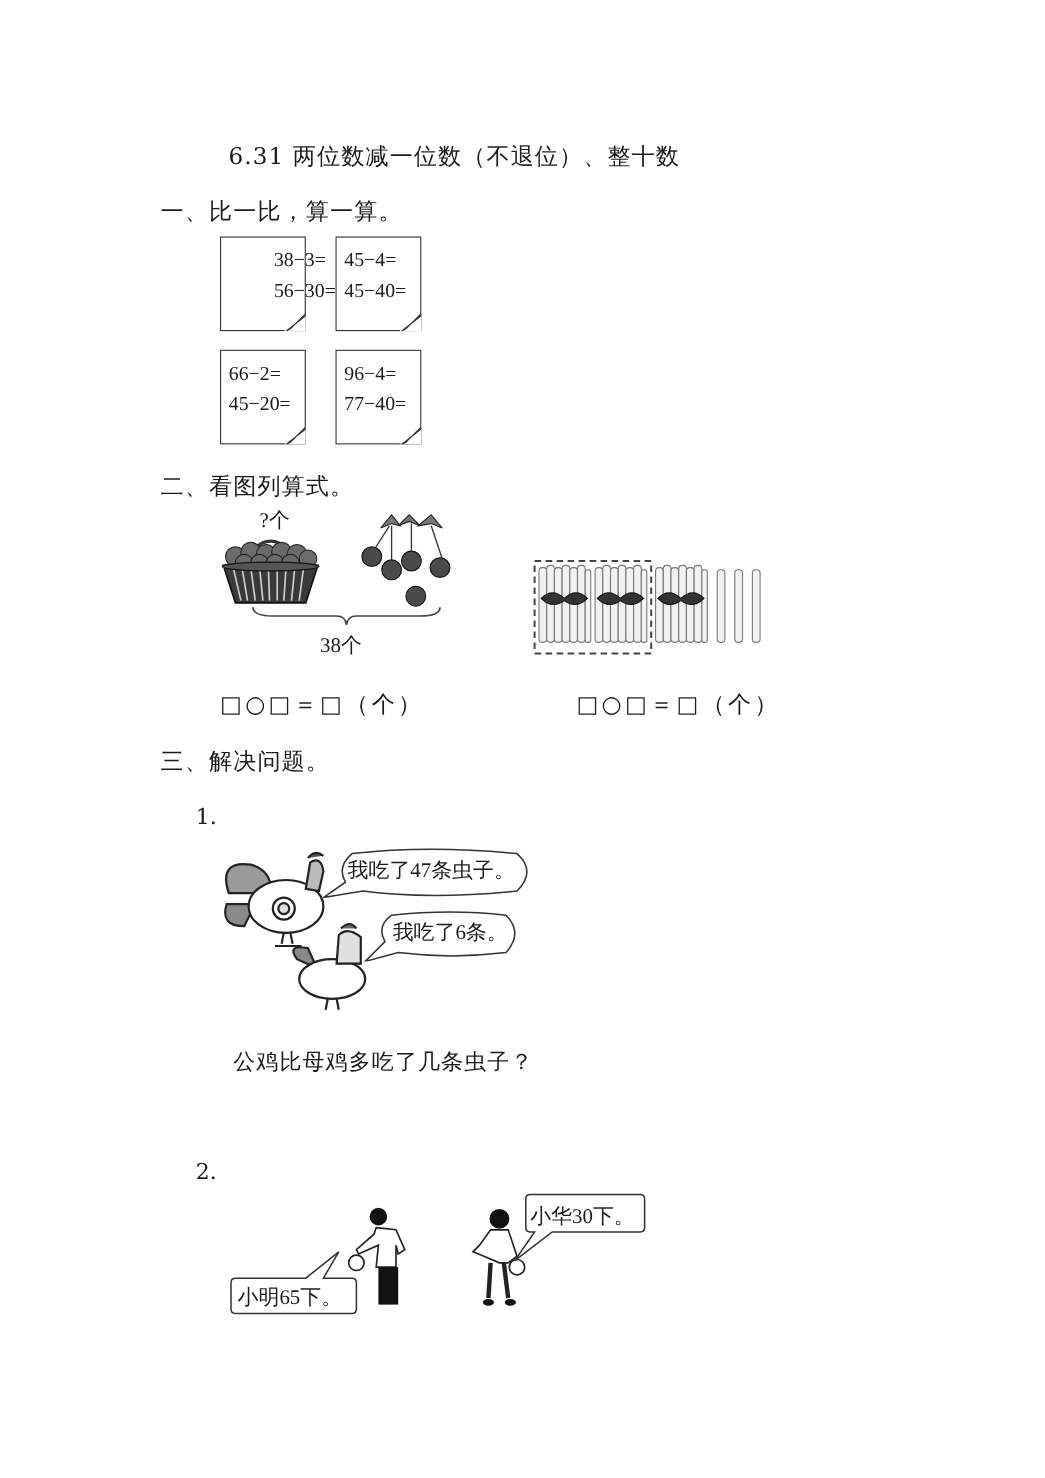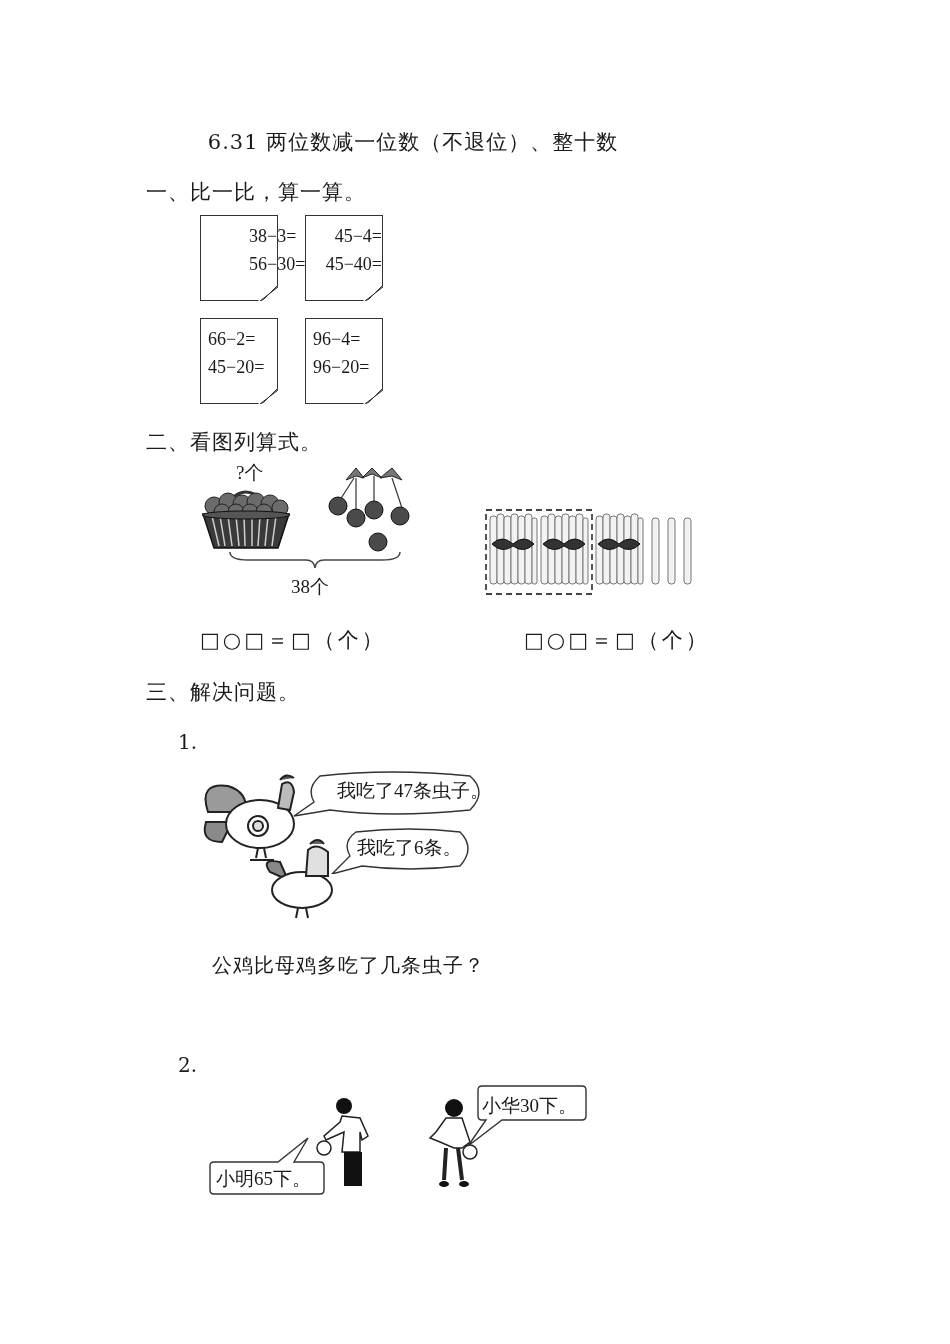--- a/index.html
+++ b/index.html
@@ -26,39 +26,39 @@
 <div class="abs sec" style="top:178px;">一、比一比，算一算。</div>
 
 <div class="abs card" style="left:200px;top:215px;padding-left:48px;">
   <div>38−3=</div>
   <div>56−30=</div>
   <svg class="fold" viewBox="0 0 20 16">
       <polygon points="20,0 0,16 20,16" fill="#fff"></polygon>
       <polygon points="20,0 6,14 2,16 20,2" fill="#9a9a9a" stroke="#333" stroke-width="1"></polygon>
     </svg>
 </div>
-<div class="abs card" style="left:305px;top:215px;text-align:right;">
+<div class="abs card" style="left:305px;top:215px;">
   <div>45−4=</div>
   <div>45−40=</div>
   <svg class="fold" viewBox="0 0 20 16">
       <polygon points="20,0 0,16 20,16" fill="#fff"></polygon>
       <polygon points="20,0 6,14 2,16 20,2" fill="#9a9a9a" stroke="#333" stroke-width="1"></polygon>
     </svg>
 </div>
 <div class="abs card" style="left:200px;top:318px;">
   <div>66−2=</div>
   <div>45−20=</div>
   <svg class="fold" viewBox="0 0 20 16">
       <polygon points="20,0 0,16 20,16" fill="#fff"></polygon>
       <polygon points="20,0 6,14 2,16 20,2" fill="#9a9a9a" stroke="#333" stroke-width="1"></polygon>
     </svg>
 </div>
 <div class="abs card" style="left:305px;top:318px;">
   <div>96−4=</div>
-  <div>96−20=</div>
+  <div>77−40=</div>
   <svg class="fold" viewBox="0 0 20 16">
       <polygon points="20,0 0,16 20,16" fill="#fff"></polygon>
       <polygon points="20,0 6,14 2,16 20,2" fill="#9a9a9a" stroke="#333" stroke-width="1"></polygon>
     </svg>
 </div>
 
 <div class="abs sec" style="top:428px;">二、看图列算式。</div>
 
 <div class="abs label-s" style="left:236px;top:460px;">?个</div>
 
@@ -180,21 +180,21 @@
     <ellipse cx="104" cy="118" rx="30" ry="18" fill="#fff"></ellipse>
     <path d="M110 78 Q118 70 130 80 L130 104 L108 104 Z" fill="#e0e0e0"></path>
     <path d="M112 72 Q120 64 126 72" fill="#666"></path>
     <path d="M100 136 L98 146 M108 136 L110 146" fill="none"></path>
   </g>
 </svg>
 
 <svg class="abs" style="left:290px;top:768px;" width="200" height="50" viewBox="0 0 200 50">
   <path d="M30 8 Q100 0 180 8 Q198 24 180 42 Q100 50 40 42 L4 48 L24 34 Q16 20 30 8 Z" fill="#fff" stroke="#333" stroke-width="1.4"></path>
 </svg>
-<div class="abs bubble-text" style="left:337px;top:778px;">我吃了47条虫子。</div>
+<div class="abs bubble-text" style="left:316px;top:778px;">我吃了47条虫子。</div>
 
 <svg class="abs" style="left:330px;top:826px;" width="146" height="48" viewBox="0 0 146 48">
   <path d="M26 6 Q80 0 130 6 Q146 22 130 40 Q80 46 32 40 L2 48 L20 30 Q12 16 26 6 Z" fill="#fff" stroke="#333" stroke-width="1.4"></path>
 </svg>
 <div class="abs bubble-text" style="left:357px;top:835px;">我吃了6条。</div>
 
 <div class="abs q" style="left:212px;top:952px;">公鸡比母鸡多吃了几条虫子？</div>
 
 <div class="abs num" style="left:178px;top:1053px;">2.</div>
 

